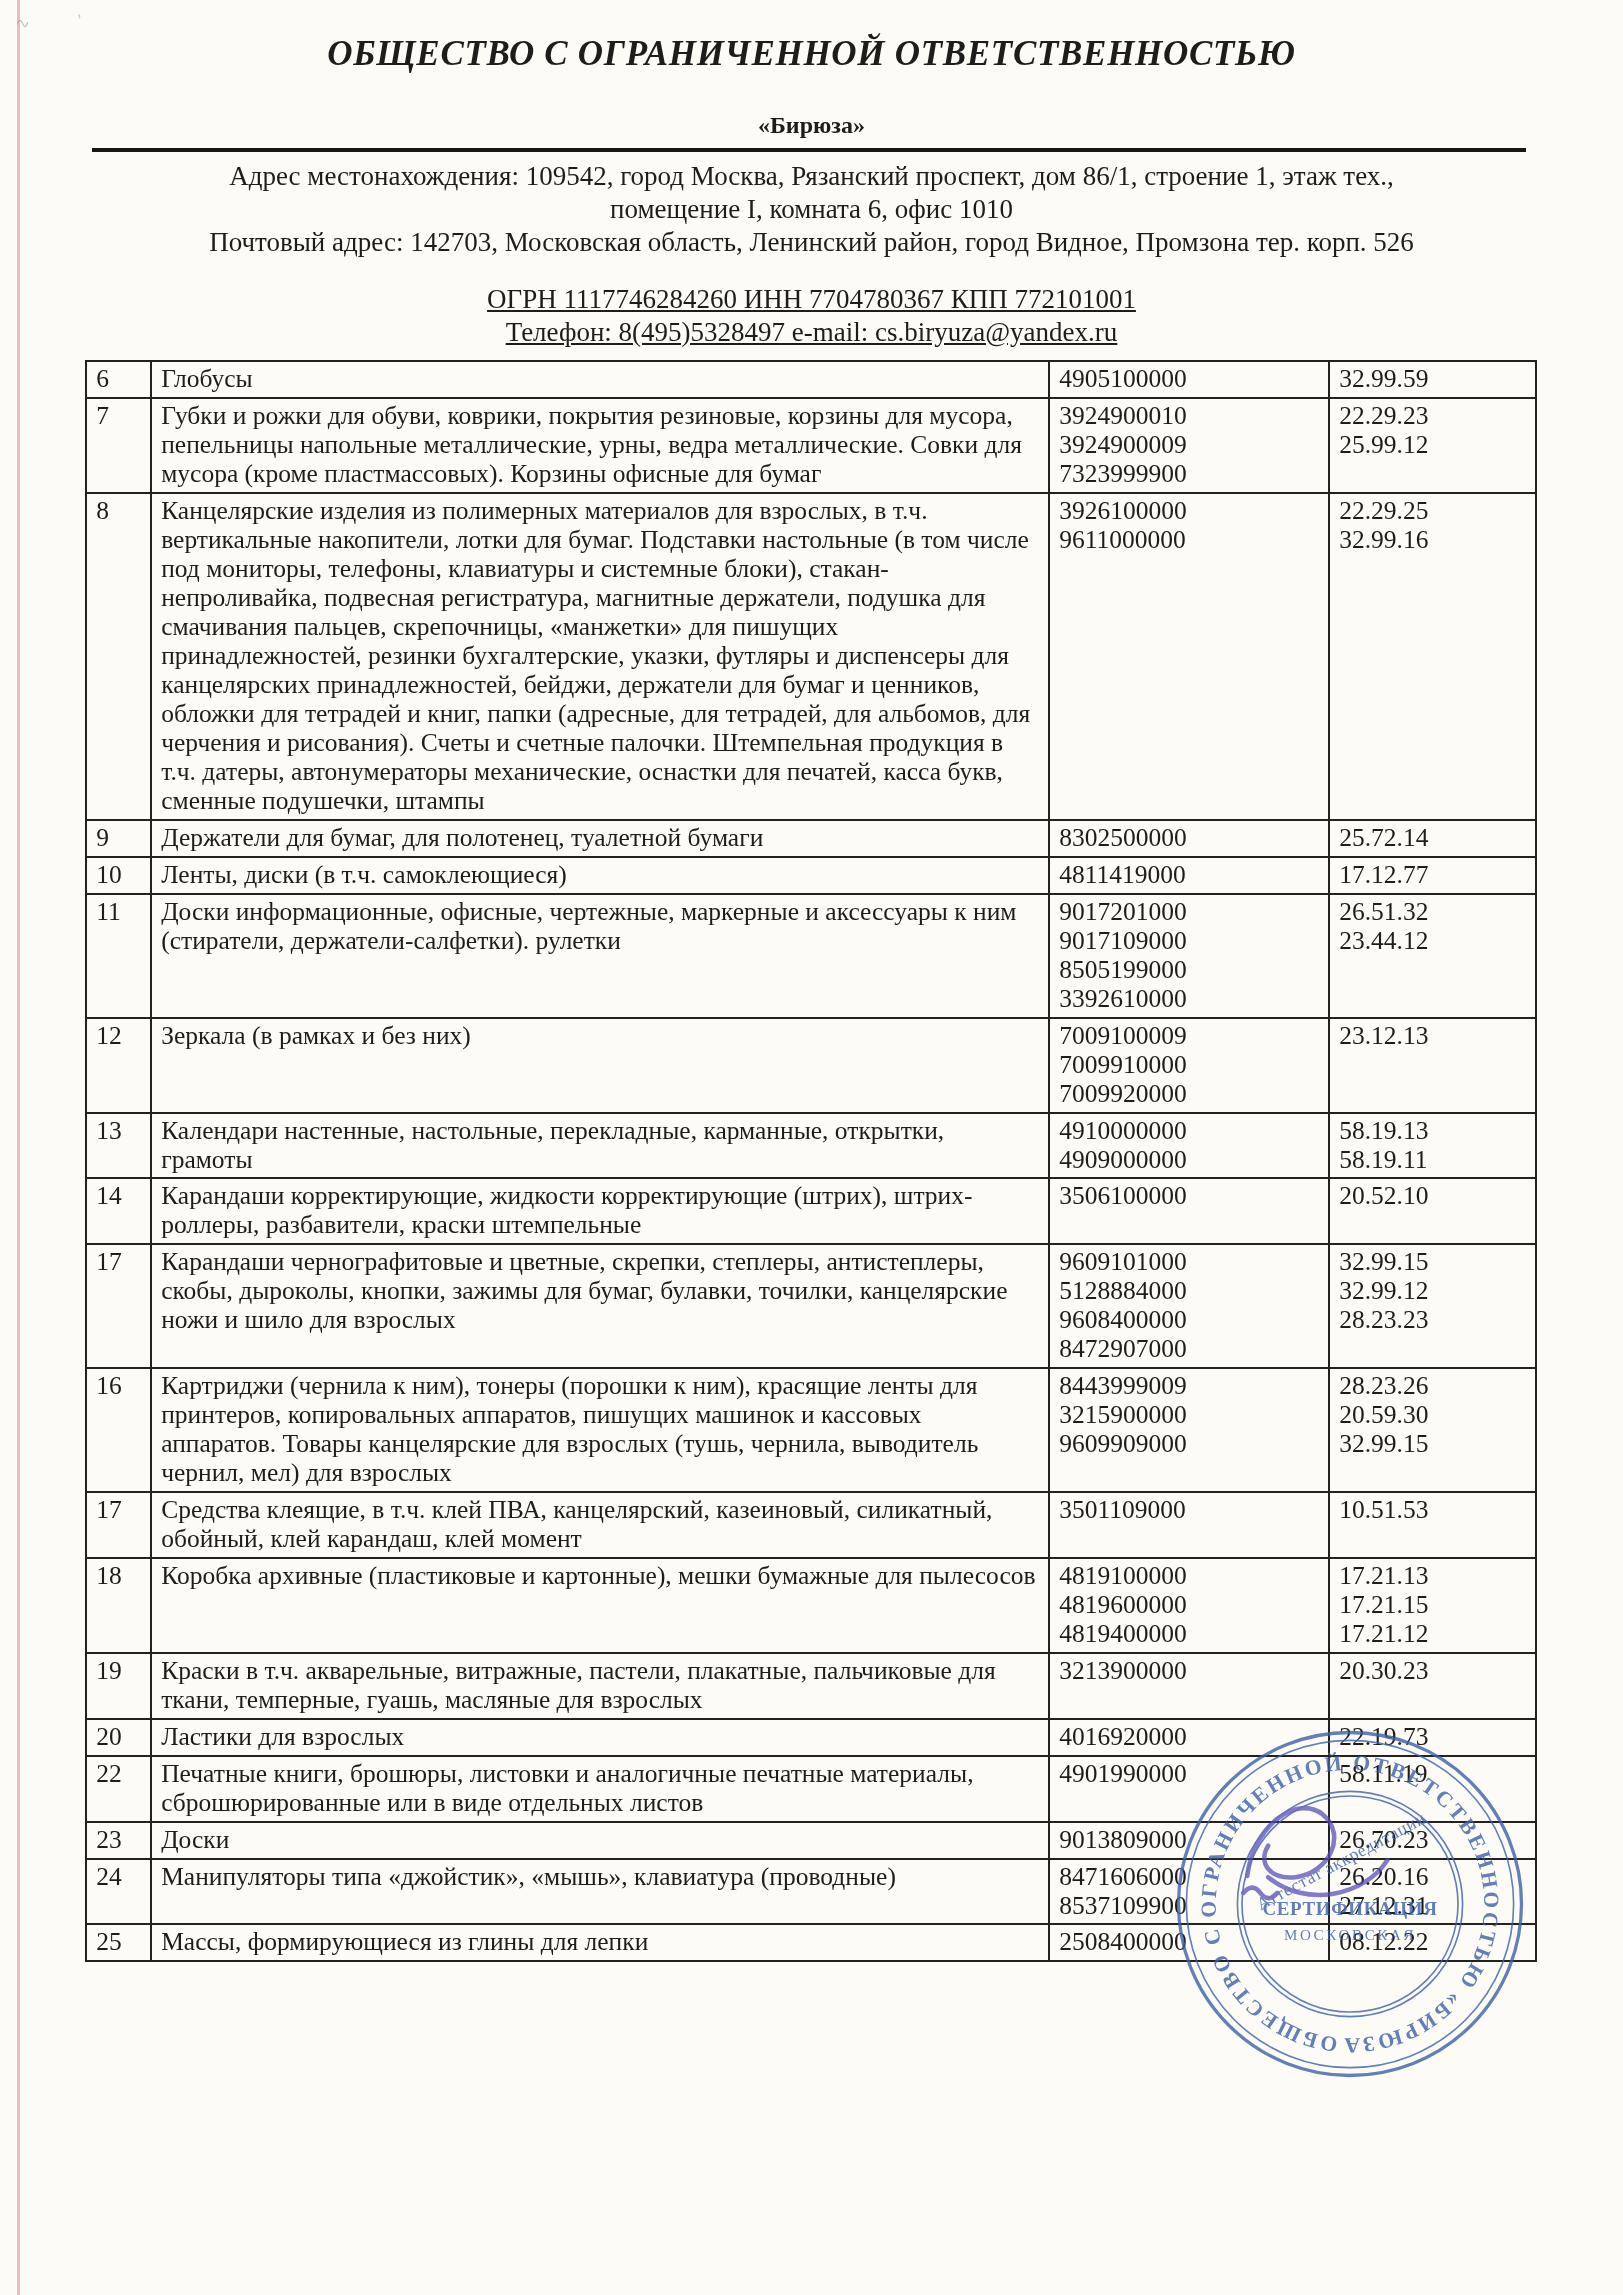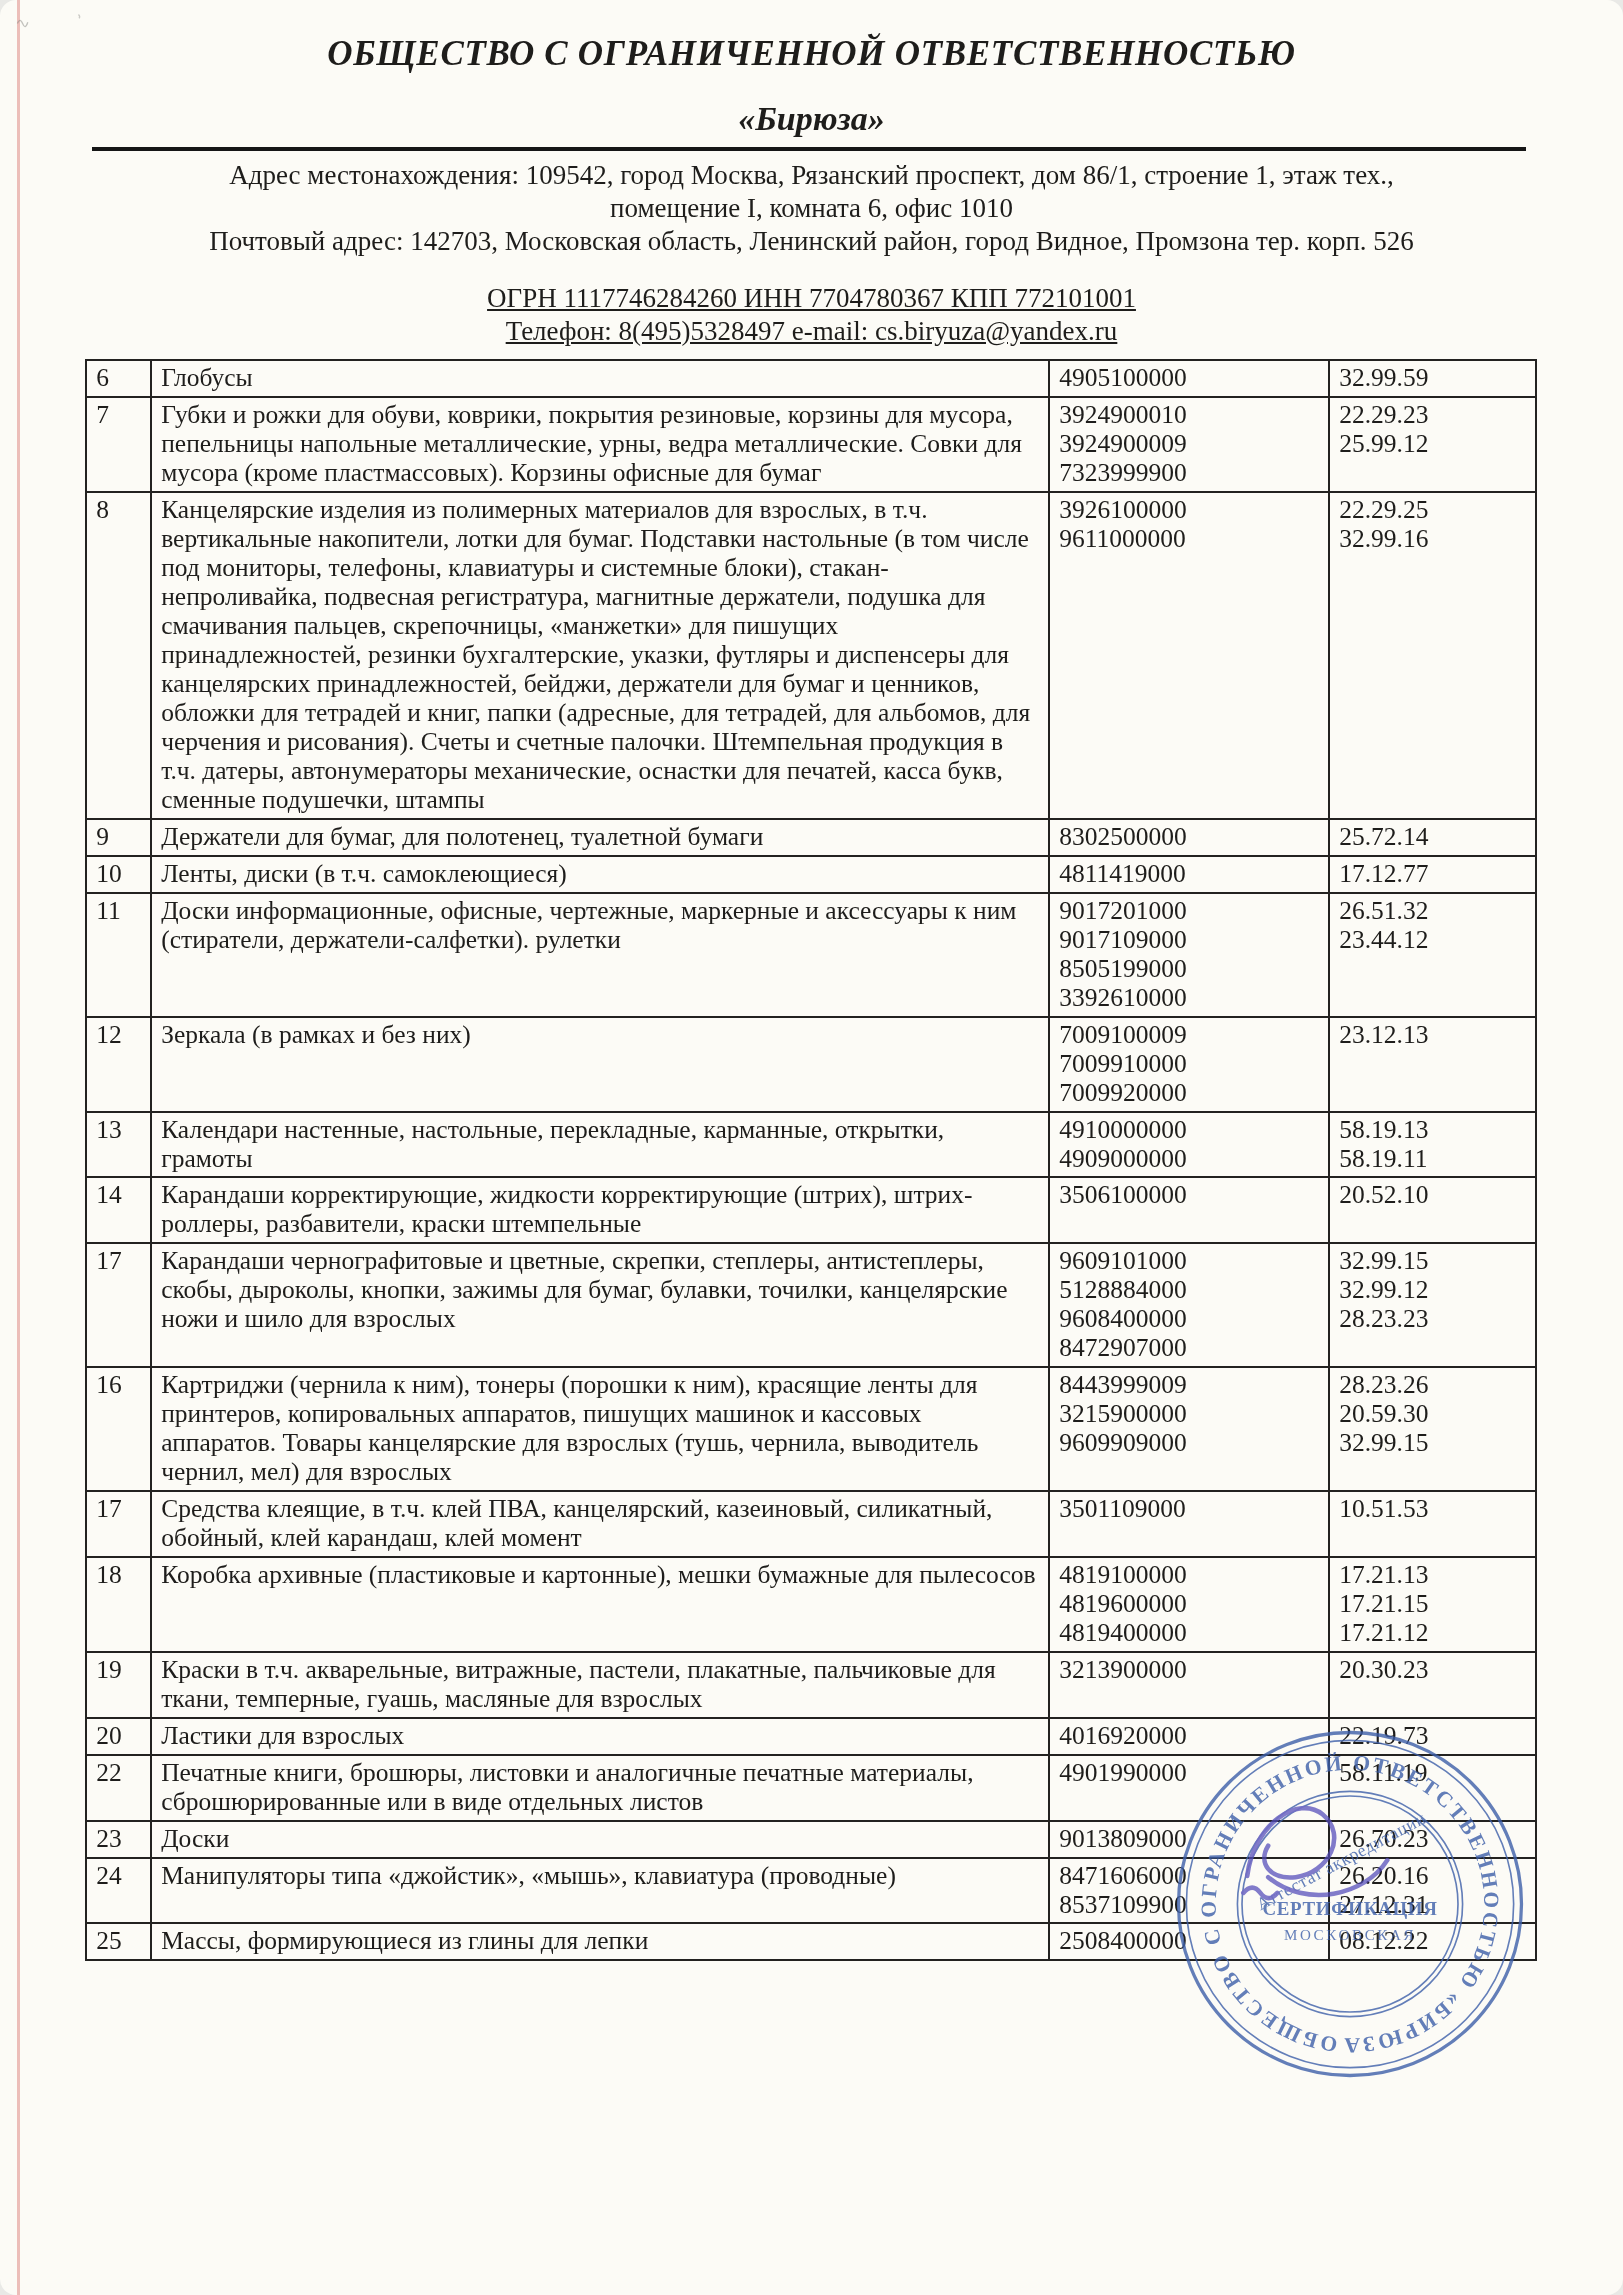--- a/index.html
+++ b/index.html
@@ -7,39 +7,38 @@
   body {
     width:1623px; height:2295px;
     font-family:"Liberation Serif", serif;
     color: var(--text-ink, #1e1d1b);
   }
   .page {
     position:relative;
     width:1623px; height:2295px;
     background: var(--page-bg, #fcfbf6);
     overflow:hidden;
-    border-radius:16px;
   }
   .margin-line {
     position:absolute; left:17px; top:0;
     width:3.3px; height:100%;
     background: var(--margin-red, #d9736f);
     opacity:.45;
   }
   .scan-artifact { position:absolute; opacity:.5; }
 
   
   .doc-header { text-align:center; padding-top:34px; }
   .company-type {
     font-size:35px; font-weight:bold; font-style:italic;
     letter-spacing:0.7px;
   }
   .company-name {
-    font-size:34px; font-weight:bold; font-style:italic;
-    margin-top:26px;
+    font-size:24px; font-weight:bold; 
+    margin-top:38px;
   }
   .header-rule {
     height:3.9px; background:#161616;
     margin:9.2px 97px 7.9px 92px;
   }
   .addr-line { font-size:27px; line-height:33px; }
   .info-lines { margin-top:23.6px;text-decoration:underline; }
 
   
   table.items {

